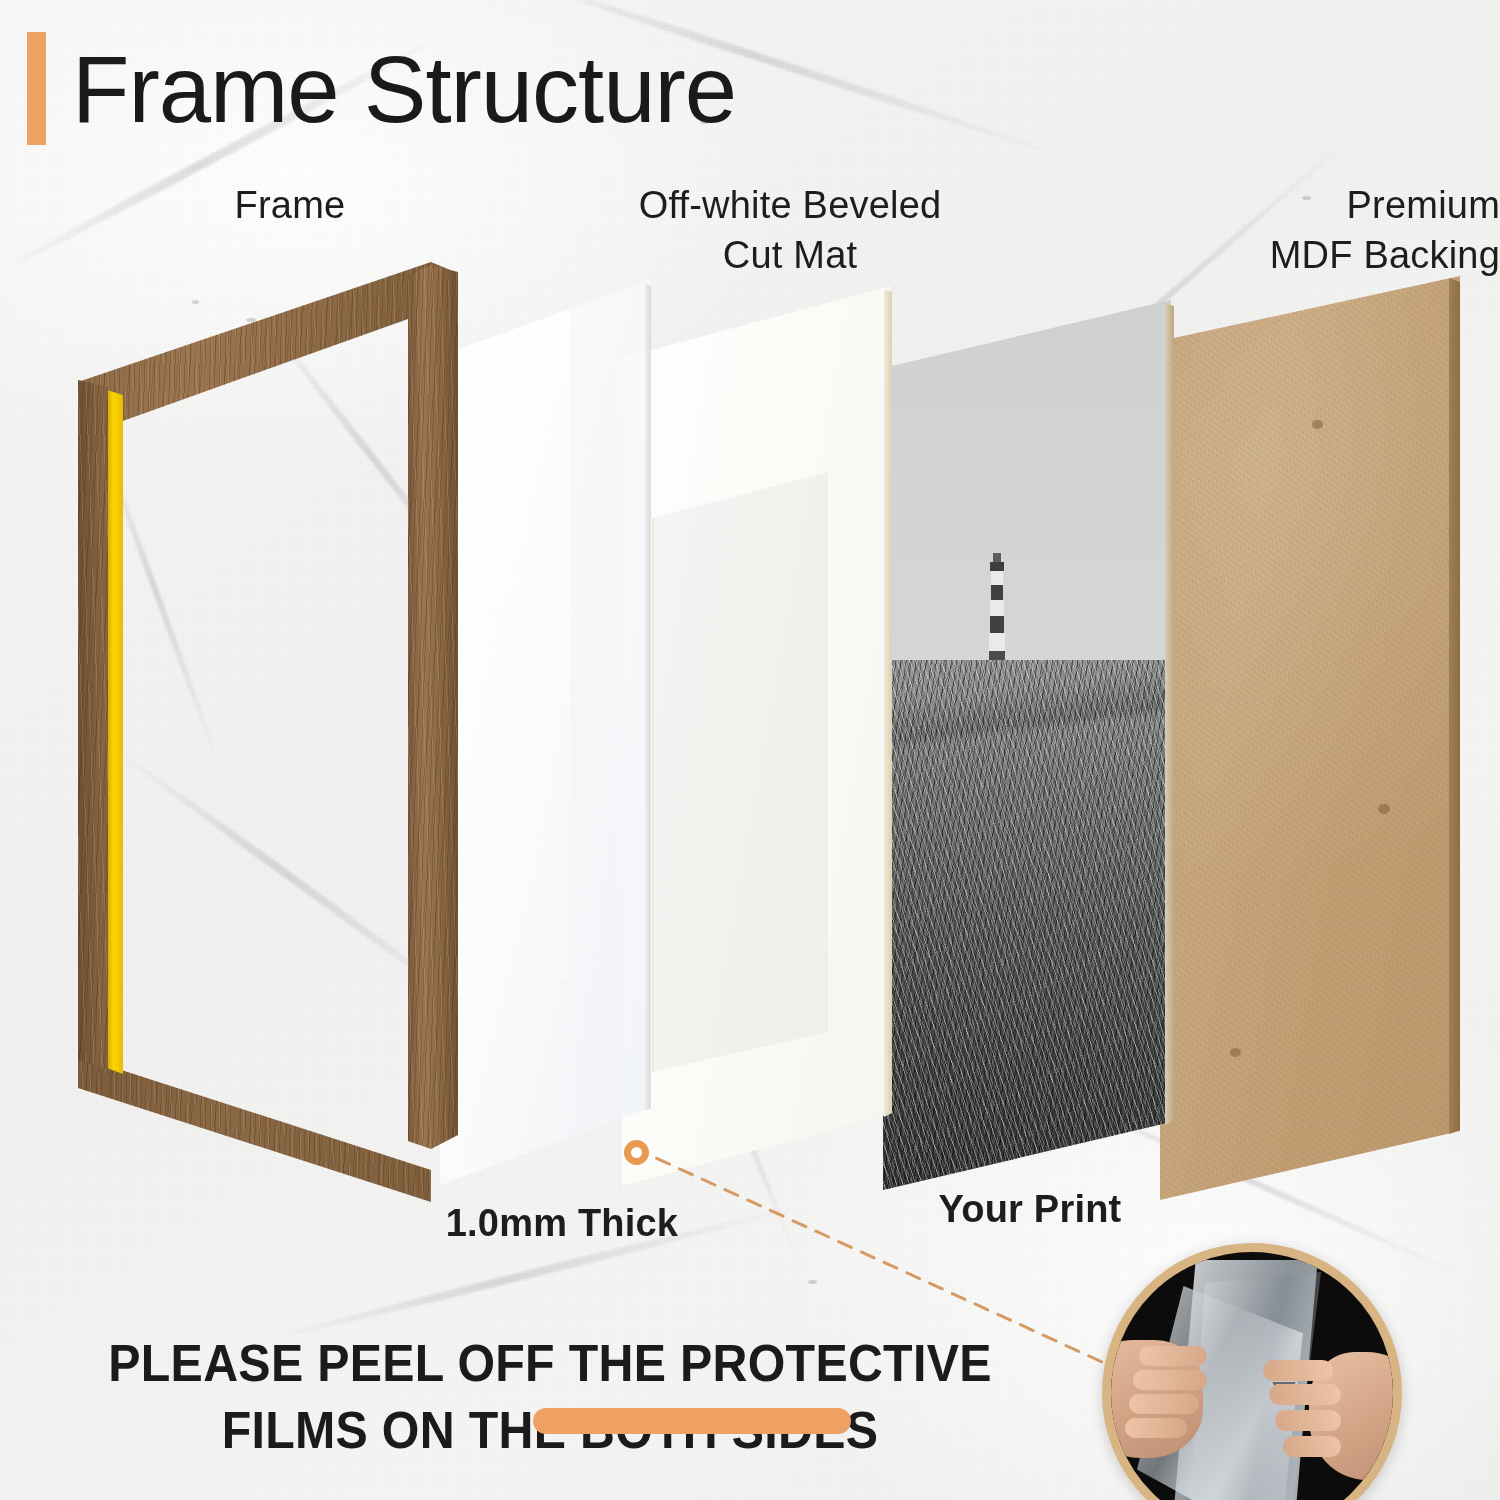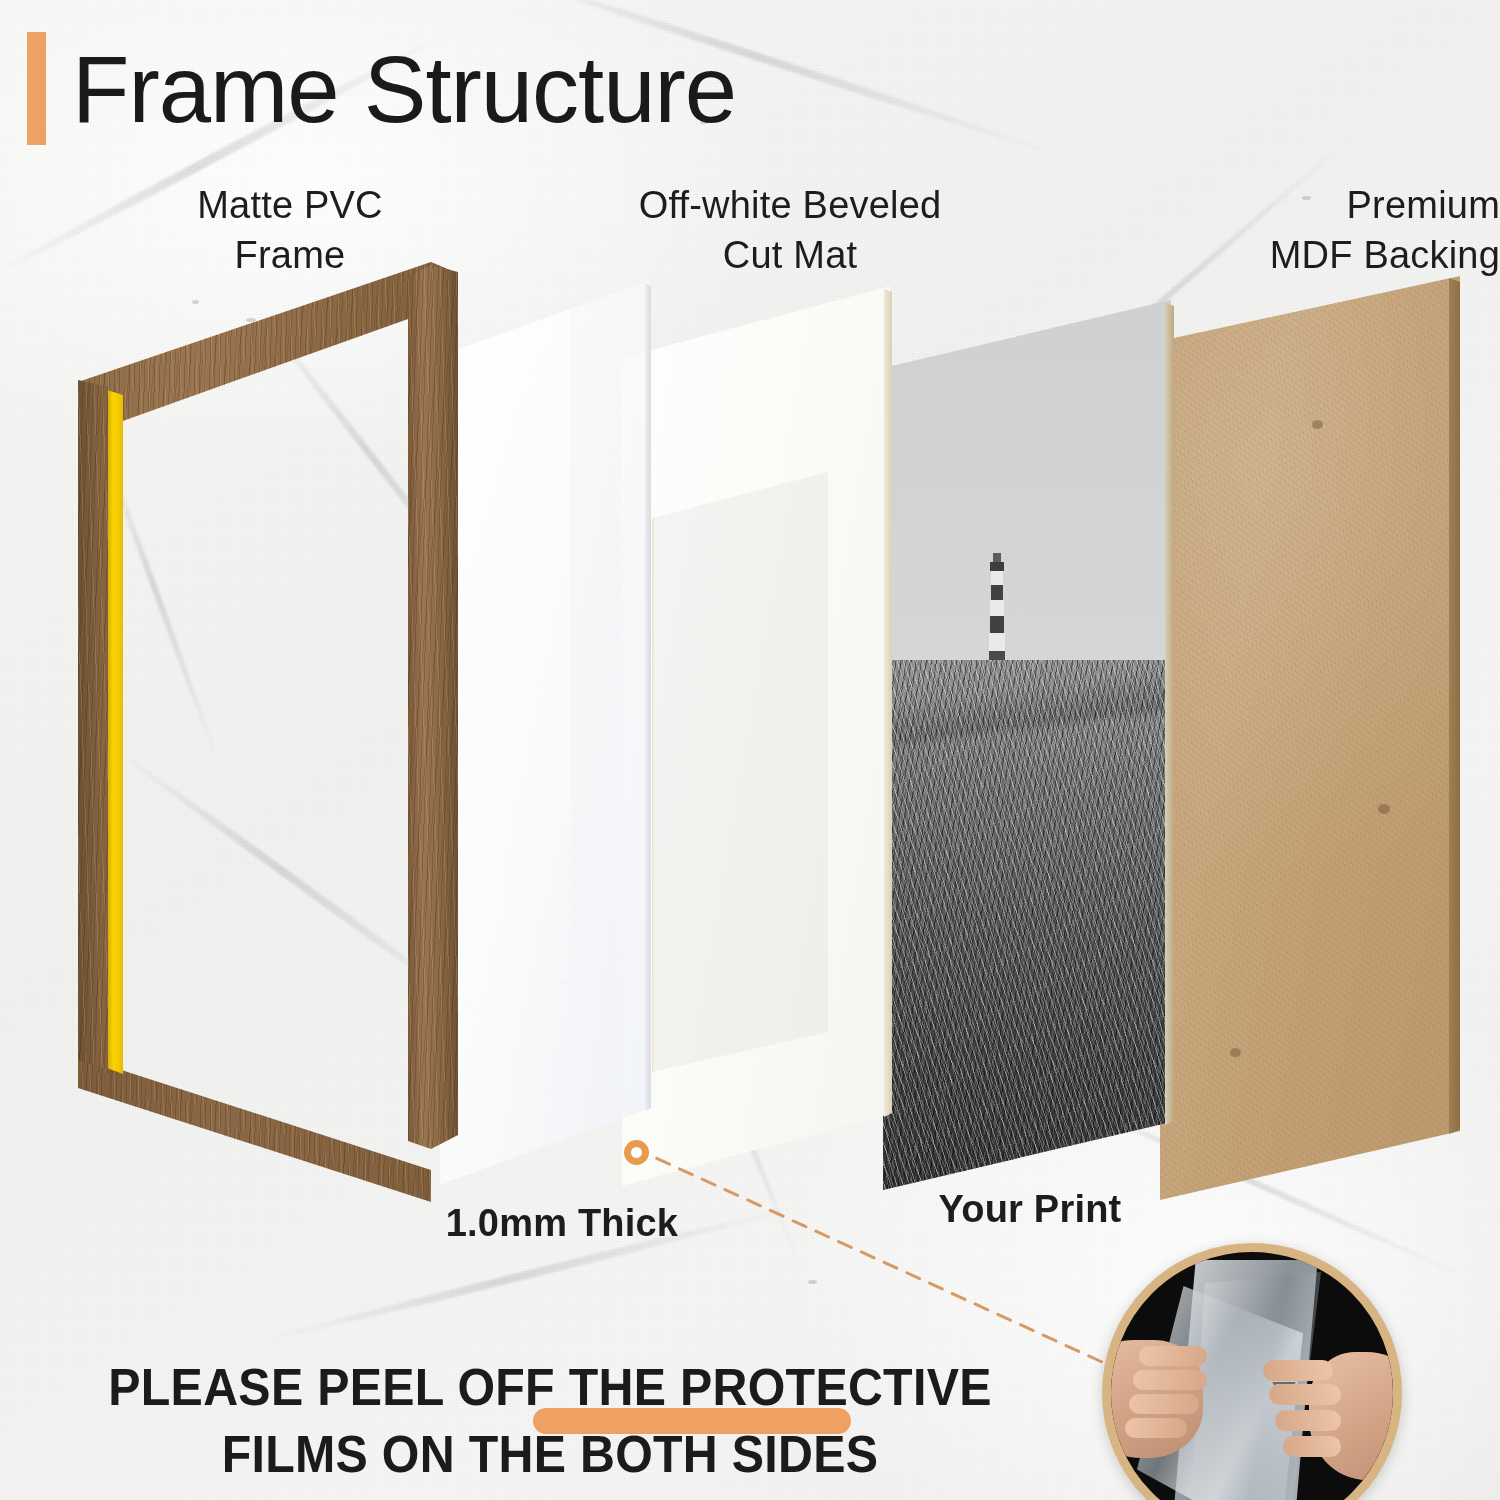--- a/index.html
+++ b/index.html
@@ -297,21 +297,20 @@
   #film-badge {
     position:absolute; left:160px; top:128px;
     width:26px; height:22px;
     opacity:.55;
   }
 
   
   #notice {
     position:absolute; left:0; top:1330px; width:1100px;
     text-align:center;
-    margin-top:24px;
   }
   .notice-line {
     font-size:52px; font-weight:700; color:#1b1b1b;
     letter-spacing:.3px; line-height:1.28;
     font-family:"Liberation Sans Narrow","Liberation Sans", sans-serif;
     transform:scaleX(.93);
     display:block;
   }
   #notice-line2 { position:relative; }
   #notice-highlight {
@@ -341,21 +340,20 @@
   <div class="speck" style="left:1302px;top:196px; width:9px;  height:4px;"></div>
   <div class="speck" style="left:560px; top:980px; width:8px;  height:4px;"></div>
   <div class="speck" style="left:808px; top:1280px;width:9px;  height:4px;"></div>
   <div class="speck" style="left:1420px;top:1040px;width:8px;  height:4px;"></div>
   <div class="grain"></div>
 
   <div id="accent-bar"></div>
   <div id="page-title">Frame Structure</div>
 
   <div class="top-label" id="label-frame">
-    <div>Matte PVC</div>
     <div>Frame</div>
   </div>
   <div class="top-label" id="label-mat">
     <div>Off-white Beveled</div>
     <div>Cut Mat</div>
   </div>
   <div class="top-label" id="label-mdf">
     <div>Premium</div>
     <div>MDF Backing</div>
   </div>

